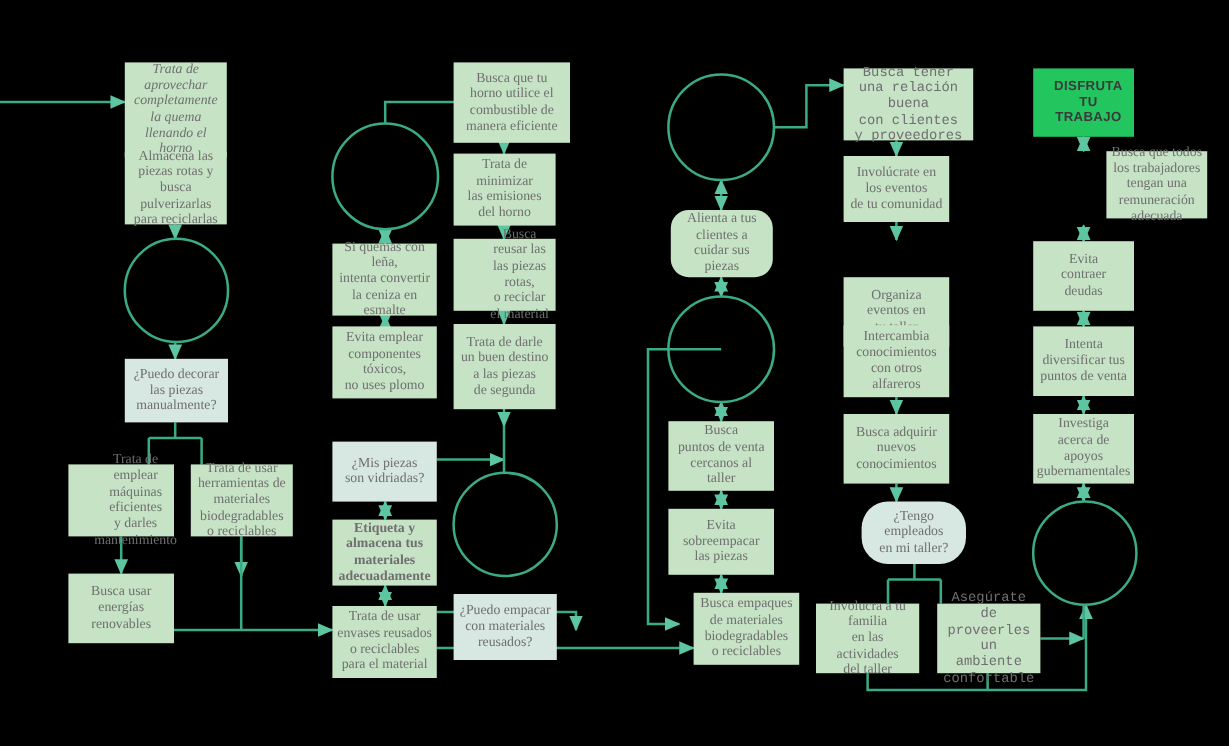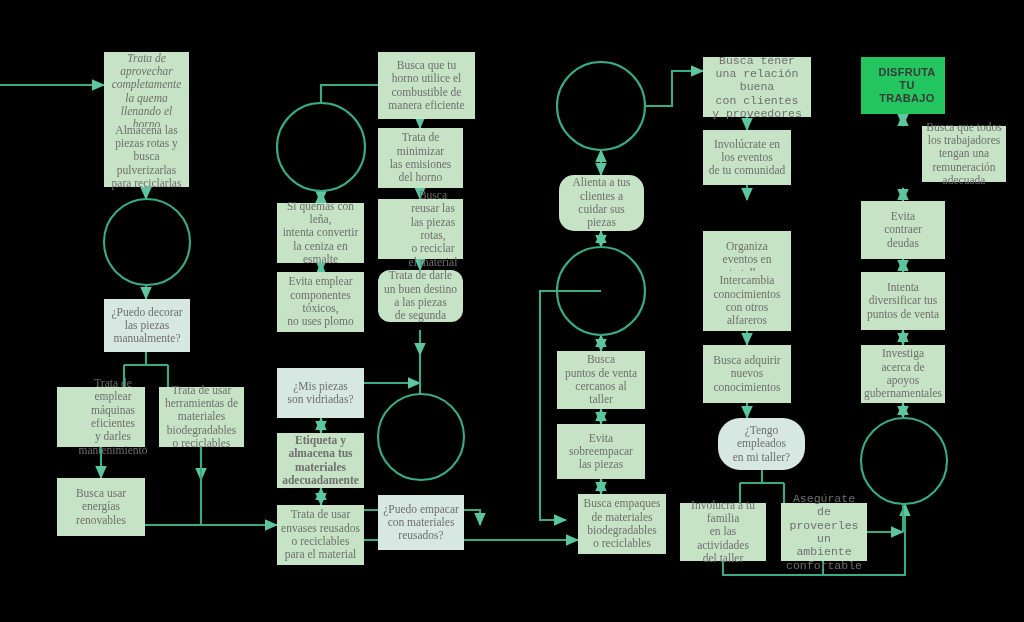--- a/index.html
+++ b/index.html
@@ -129,21 +129,21 @@
 combustible de
 manera eficiente</div>
       <div class="node proc" style="left: 378px; top: 128px; width: 85px; height: 60px;">Trata de
 minimizar
 las emisiones
 del horno</div>
       <div class="node proc" style="left: 378px; top: 199px; width: 85px; height: 60px; padding-left: 29px;">Busca reusar las
 las piezas rotas,
 o reciclar
 el material</div>
-      <div class="node proc" style="left: 378px; top: 270px; width: 85px; height: 52px; border-radius: 12px;">Trata de darle
+      <div class="node proc" style="left: 378px; top: 270px; width: 85px; height: 71px;">Trata de darle
 un buen destino
 a las piezas
 de segunda</div>
       <div class="node dec" style="left: 378px; top: 495px; width: 86px; height: 55px;">¿Puedo empacar
 con materiales
 reusados?</div>
       <div class="node proc" style="left: 559px; top: 175px; width: 85px; height: 56px; border-radius: 15px;">Alienta a tus
 clientes a
 cuidar sus
 piezas</div>

